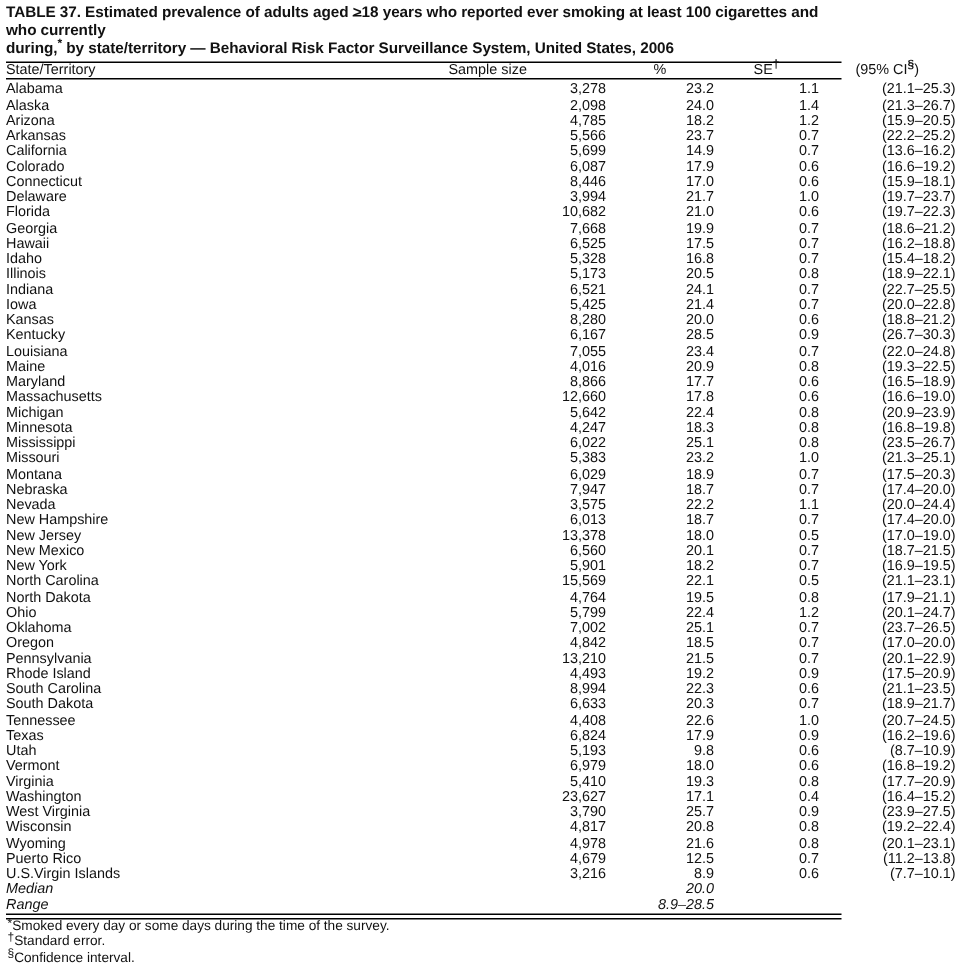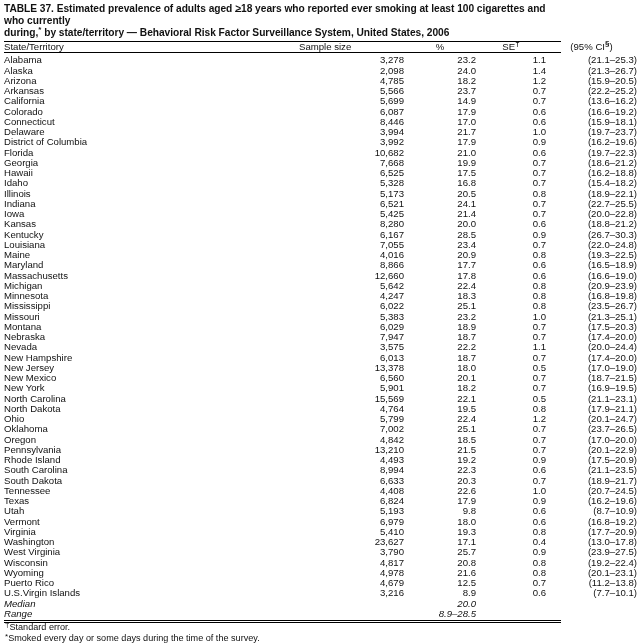--- a/index.html
+++ b/index.html
@@ -221,27 +221,20 @@
           <td class="ci">(15.9–18.1)</td>
         </tr>
         <tr>
           <td class="state">Delaware</td>
           <td class="num">3,994</td>
           <td class="pct">21.7</td>
           <td class="se">1.0</td>
           <td class="ci">(19.7–23.7)</td>
         </tr>
         <tr>
-          <td class="state">District of Columbia</td>
-          <td class="num">3,992</td>
-          <td class="pct">17.9</td>
-          <td class="se">0.9</td>
-          <td class="ci">(16.2–19.6)</td>
-        </tr>
-        <tr>
           <td class="state">Florida</td>
           <td class="num">10,682</td>
           <td class="pct">21.0</td>
           <td class="se">0.6</td>
           <td class="ci">(19.7–22.3)</td>
         </tr>
         <tr>
           <td class="state">Georgia</td>
           <td class="num">7,668</td>
           <td class="pct">19.9</td>
@@ -498,21 +491,21 @@
           <td class="num">5,410</td>
           <td class="pct">19.3</td>
           <td class="se">0.8</td>
           <td class="ci">(17.7–20.9)</td>
         </tr>
         <tr>
           <td class="state">Washington</td>
           <td class="num">23,627</td>
           <td class="pct">17.1</td>
           <td class="se">0.4</td>
-          <td class="ci">(13.0–17.8)</td>
+          <td class="ci">(16.4–15.2)</td>
         </tr>
         <tr>
           <td class="state">West Virginia</td>
           <td class="num">3,790</td>
           <td class="pct">25.7</td>
           <td class="se">0.9</td>
           <td class="ci">(23.9–27.5)</td>
         </tr>
         <tr>
           <td class="state">Wisconsin</td>
@@ -555,18 +548,18 @@
           <td class="pct">8.9–28.5</td>
           <td class="se"></td>
           <td class="ci"></td>
         </tr>
       </tbody>
   </table>
 
   <div class="rule-double"></div>
 
   <div class="footnotes" id="footnotes">
+      <div><span class="fnmark star">*</span><span>Smoked every day or some days during the time of the survey.</span></div>
       <div><span class="fnmark">†</span><span>Standard error.</span></div>
-      <div><span class="fnmark star">*</span><span>Smoked every day or some days during the time of the survey.</span></div>
       <div><span class="fnmark">§</span><span>Confidence interval.</span></div>
     </div>
 
 </div>
 
 </body></html>

